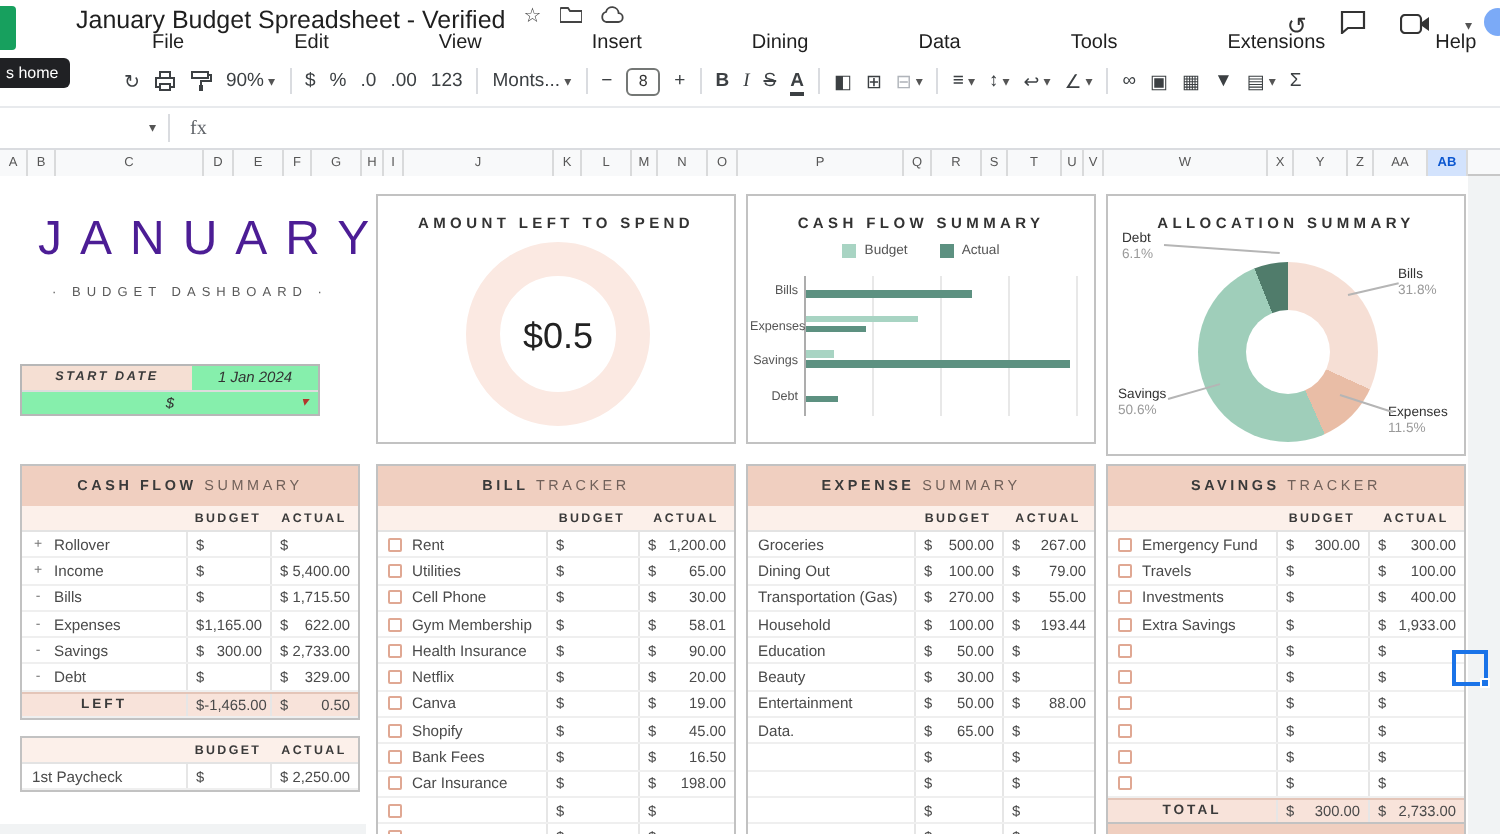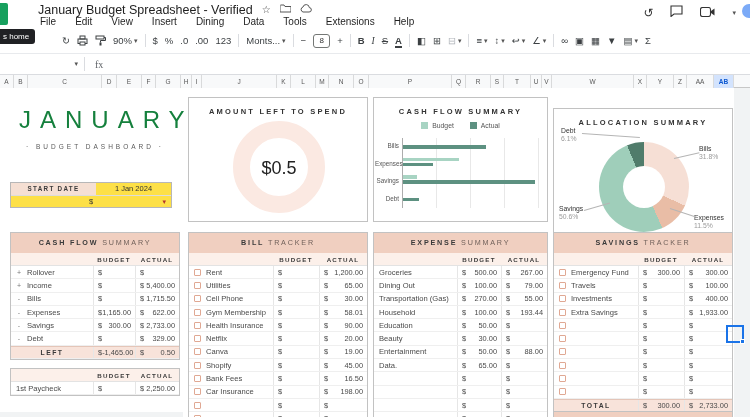--- a/index.html
+++ b/index.html
@@ -2,29 +2,29 @@
 <html><head>
 <meta charset="utf-8">
 <style>
   * { margin:0; padding:0; box-sizing:border-box; }
   body { font-family:"Liberation Sans", sans-serif; background:#fff; }
   .app { position:relative; width:750px; height:417px; overflow:hidden; background:#fff; }
 
   
   .titlebar { position:absolute; top:0; left:0; width:750px; height:28px; }
   .sheets-logo { position:absolute; left:0; top:3px; width:8px; height:22px; background:#17a05e; border-radius:0 2px 2px 0; }
-  .doc-title-row { position:absolute; left:38px; top:3px; display:flex; align-items:center; gap:9px; }
+  .doc-title-row { position:absolute; left:38px; top:3px; display:flex; gap:9px; }
   .doc-title { font-size:12.5px; color:#1f1f1f; }
   .tb-ic { font-size:10px; color:#444; line-height:12px; }
   .titlebar-right { position:absolute; right:14px; top:5px; display:flex; align-items:center; gap:17px; }
   .tr-ic { font-size:12px; color:#333; }
   .caret { font-size:7px; color:#555; }
   .avatar-sliver { position:absolute; right:-6px; top:4px; width:14px; height:14px; border-radius:50%; background:#7baaf7; }
   .menubar { position:absolute; left:38px; top:15px; display:flex; gap:15px; }
-  .menu-item { font-size:10px; color:#1f1f1f; padding:1px 2px; }
+  .menu-item { font-size:10px; color:#1f1f1f; padding:1px 2px;margin-left:36px; }
 
   
   .toolbar { position:absolute; top:28px; left:0; width:750px; height:25px; display:flex; align-items:center; gap:7px; padding-left:62px; background:#fff; }
   .tbtn { font-size:9.5px; color:#3c4043; display:flex; align-items:center; gap:2px; white-space:nowrap; }
   .tbtn svg { display:block; }
   .tb-sep { width:1px; height:13px; background:#dadce0; }
   .size-box { border:1px solid #747775; border-radius:3px; width:17px; height:14px; text-align:center; font-size:8px; line-height:12px; color:#333; }
   .muted { color:#b0b4ba; }
   .a-color { position:relative; font-weight:bold; }
   .a-color::after { content:""; position:absolute; left:0; right:0; bottom:-2px; height:2.5px; background:#3c4043; }
@@ -42,25 +42,25 @@
   .colh.sel { background:#d3e3fd; color:#0b57d0; font-weight:bold; }
 
   
   .sheet { position:absolute; top:88px; left:0; width:750px; height:329px; background:#fff; overflow:hidden; }
   .gray-right { position:absolute; left:734px; top:0; width:16px; height:329px; background:#f1f3f4; }
   .gray-bl { position:absolute; left:0; top:324px; width:183px; height:5px; background:#f1f3f4; }
   .card { position:absolute; background:#fff; border:1px solid #c2c2c2; }
 
   
   .january { position:absolute; left:10px; top:18px; width:170px; text-align:center; }
-  .jan-month { font-size:24px; letter-spacing:9px; color:#15803d; font-weight:400; padding-left:9px; }
+  .jan-month { font-size:24px; letter-spacing:9px; color:#4c1d95; font-weight:400; padding-left:9px; }
   .jan-sub { margin-top:9px; font-size:6.5px; letter-spacing:3px; color:#5a5a5a; }
 
   
-  .date-table { position:absolute; left:10px; top:94px; width:162px; border:1px solid #b7b7b7; background:#fde047; }
+  .date-table { position:absolute; left:10px; top:94px; width:150px; border:1px solid #b7b7b7; background:#86efac;font-style:italic; }
   .d-row { display:grid; grid-template-columns:85px 1fr; height:12px; border-top:1px solid #dcdcdc; }
   .d-row:first-child { border-top:none; }
   .d-label { background:#f5dfd3; font-size:6.3px; font-weight:bold; letter-spacing:1.3px; color:#3a3a3a; text-align:center; line-height:12px; }
   .d-value { font-size:7.5px; color:#333; text-align:center; line-height:12px; }
   .d-cur-row { position:relative; height:12px; border-top:1px solid #dcdcdc; text-align:center; font-size:7.5px; line-height:12px; color:#333; }
   .d-caret { position:absolute; right:5px; top:0; color:#b3352b; font-size:7px; }
 
   
   .card-title { text-align:center; font-size:7.5px; font-weight:bold; letter-spacing:2.2px; color:#333; padding-top:9px; }
   .amount-card { left:188px; top:9px; width:180px; height:125px; }
@@ -72,21 +72,21 @@
   .leg-item { display:flex; align-items:center; gap:4px; font-size:6.8px; color:#555; }
   .leg-sw { width:7px; height:7px; }
   .plot { position:absolute; left:28px; right:9px; top:40px; bottom:13px; }
   .gline { position:absolute; top:0; bottom:0; width:1px; background:#e8e8e8; }
   .gline.axis { background:#adadad; }
   .brow { position:absolute; left:0; right:0; height:17px; }
   .blabel { position:absolute; left:-27px; width:24px; text-align:right; font-size:6.3px; color:#555; top:4px; }
   .bars { position:absolute; left:1px; right:0; top:2px; }
   .bar { height:3.5px; margin-bottom:1.5px; }
 
-  .pie-card { left:553px; top:20px; width:180px; height:131px; }
+  .pie-card { left:553px; top:9px; width:180px; height:131px; }
   .pie { position:absolute; left:45px; top:33px; width:90px; height:90px; border-radius:50%; }
   .pie-hole { position:absolute; left:24px; top:24px; width:42px; height:42px; border-radius:50%; background:#fff; }
   .pie-lab { position:absolute; font-size:6.8px; color:#333; line-height:7.5px; }
   .pie-pct { color:#9a9a9a; }
   .leader { position:absolute; height:1px; background:#b5b5b5; transform-origin:left center; }
 
   
   .t-title { height:20px; line-height:20px; background:#f0cfc0; text-align:center; font-size:7.2px; letter-spacing:1.8px; color:#3a3a3a; }
   .t-title .tb { font-weight:bold; }
   .t-title .tl { font-weight:normal; color:#71615a; }

